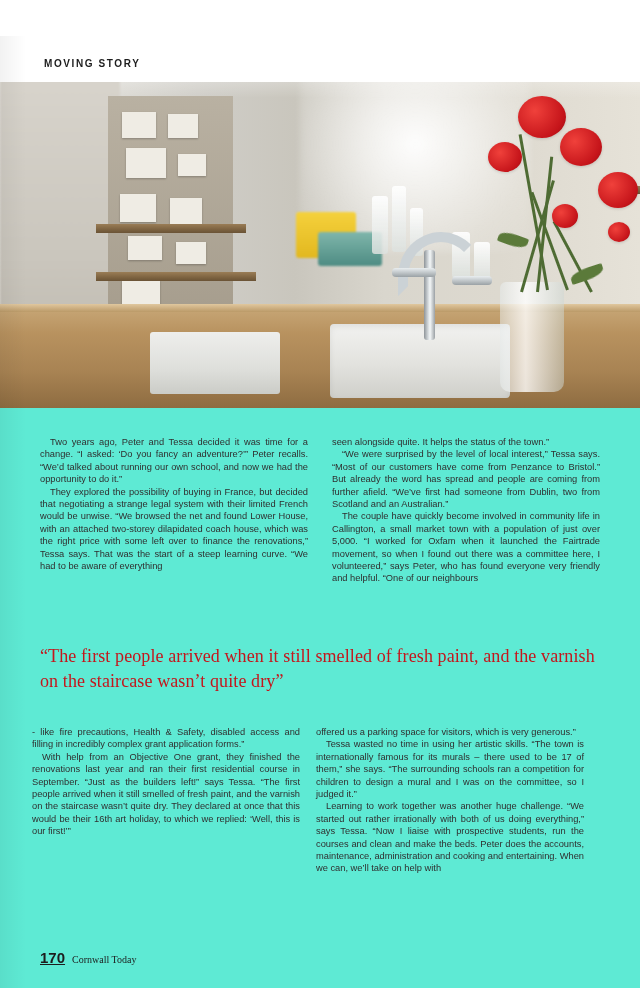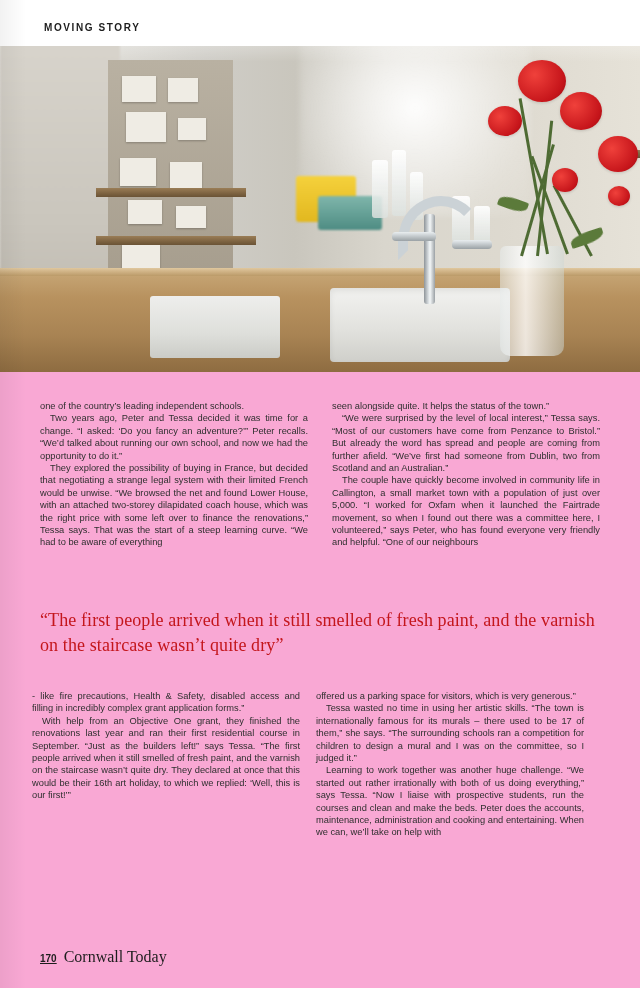--- a/index.html
+++ b/index.html
@@ -12,21 +12,22 @@
     background: #ffffff;
     font-family: "Liberation Sans", sans-serif;
     color: #2b2b2b;
     position: relative;
     overflow: hidden;
   }
 
   .page {
     position: absolute;
     inset: 0;
-    background: #f9a8d4;
+    background: #5eead4;
+    margin-top: 36px;
   }
 
   
   .header {
     position: absolute;
     top: 22px;
     left: 44px;
     font-size: 10px;
     letter-spacing: 1.6px;
     font-weight: bold;
@@ -234,28 +235,28 @@
   
   .footer {
     position: absolute;
     bottom: 22px;
     left: 40px;
     display: flex;
     align-items: baseline;
     gap: 7px;
   }
   .footer .pagenum {
-    font-size: 10px;
+    font-size: 15px;
     font-weight: bold;
     color: #1d1d1d;
     text-decoration: underline;
   }
   .footer .pubname {
     font-family: "Liberation Serif", serif;
-    font-size: 16px;
+    font-size: 10px;
     color: #1d1d1d;
   }
   .fold {
     position: absolute;
     left: 0; top: 0; width: 26px; height: 988px;
     background: linear-gradient(90deg, rgba(0,0,0,0.05), rgba(0,0,0,0));
     pointer-events: none;
   }
 </style>
 </head>
@@ -317,21 +318,20 @@
       <div class="poppy" style="top:168px;left:552px;width:26px;height:24px;"></div>
       <div class="poppy" style="top:186px;left:608px;width:22px;height:20px;"></div>
     </div>
     <div class="sky-strip"></div>
   </div>
 
   <div class="header">MOVING STORY</div>
 
   <div class="cols-top">
     <div class="col">
-      <p class="noindent">one of the country’s leading independent schools.</p>
       <p>Two years ago, Peter and Tessa decided it was time for a change. “I asked: ‘Do you fancy an adventure?’” Peter recalls. “We’d talked about running our own school, and now we had the opportunity to do it.”</p>
       <p>They explored the possibility of buying in France, but decided that negotiating a strange legal system with their limited French would be unwise. “We browsed the net and found Lower House, with an attached two-storey dilapidated coach house, which was the right price with some left over to finance the renovations,” Tessa says. That was the start of a steep learning curve. “We had to be aware of everything</p>
     </div>
     <div class="col">
       <p class="noindent">seen alongside quite. It helps the status of the town.”</p>
       <p>“We were surprised by the level of local interest,” Tessa says. “Most of our customers have come from Penzance to Bristol.” But already the word has spread and people are coming from further afield. “We’ve first had someone from Dublin, two from Scotland and an Australian.”</p>
       <p>The couple have quickly become involved in community life in Callington, a small market town with a population of just over 5,000. “I worked for Oxfam when it launched the Fairtrade movement, so when I found out there was a committee here, I volunteered,” says Peter, who has found everyone very friendly and helpful. “One of our neighbours</p>
     </div>
   </div>
 

